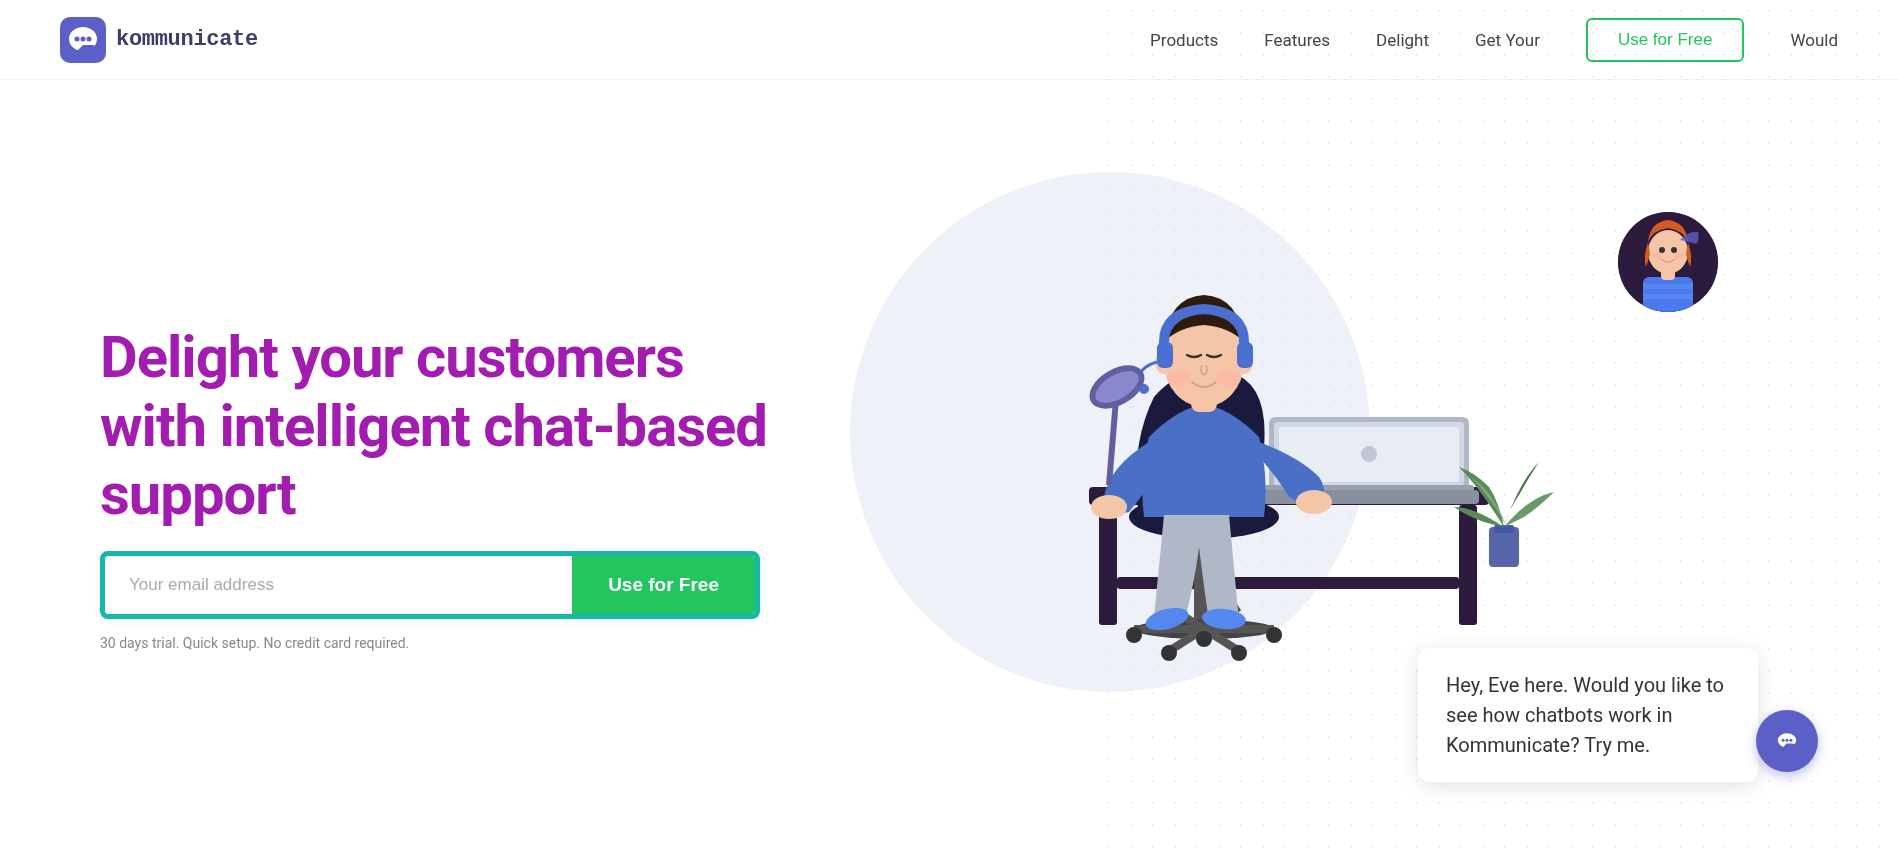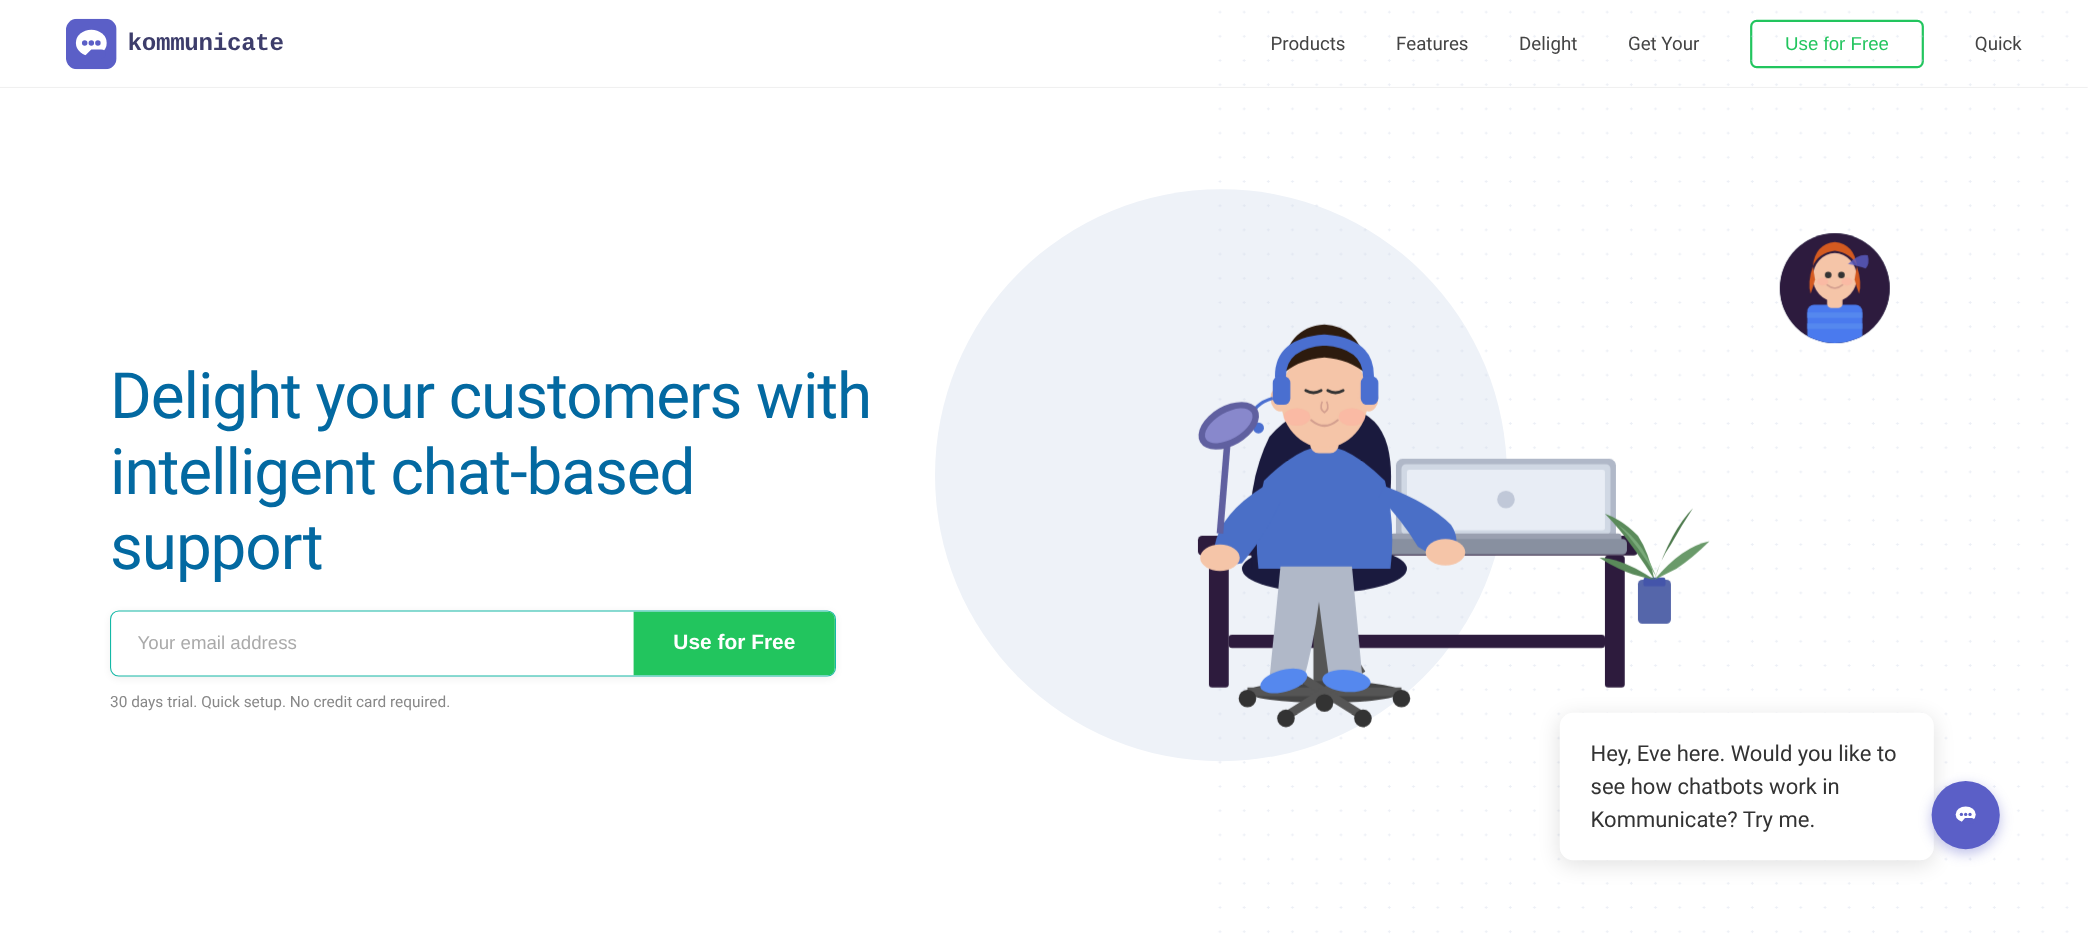--- a/index.html
+++ b/index.html
@@ -75,31 +75,31 @@
       min-height: 774px;
       position: relative;
     }
     .hero-left {
       flex: 0 0 700px;
       max-width: 700px;
       padding-top: 20px;
     }
     .hero-heading {
       font-size: 58px;
-      font-weight: 400;
-      color: #0369a1;
+      font-weight: 700;
+      color: #a21caf;
       line-height: 1.18;
       margin-bottom: 22px;
       letter-spacing: -1px;
     }
     .hero-form {
       display: flex;
       align-items: center;
       background: #fff;
-      border: 1px solid #14b8a6;
+      border: 5px solid #14b8a6;
       border-radius: 8px;
       overflow: hidden;
       width: 660px;
       box-shadow: 0 2px 8px rgba(0,0,0,0.06);
       margin-bottom: 16px;
     }
     .hero-email-input {
       flex: 1;
       border: none;
       outline: none;
@@ -235,21 +235,21 @@
     </svg>
     <span class="nav-logo-text">kommunicate</span>
   </a>
 
   <div class="nav-links">
     <a class="nav-link" href="#">Products</a>
     <a class="nav-link" href="#">Features</a>
     <a class="nav-link" href="#">Delight</a>
     <a class="nav-link" href="#">Get Your</a>
     <button class="nav-use-free-btn">Use for Free</button>
-    <a class="nav-login" href="#">Quick</a>
+    <a class="nav-login" href="#">Would</a>
   </div>
 </nav>
 
 <section class="hero">
 
   <div class="hero-left">
     <h1 class="hero-heading">Delight your customers with intelligent chat-based support</h1>
 
     <div class="hero-form">
       <input class="hero-email-input" type="email" placeholder="Your email address" style="">

